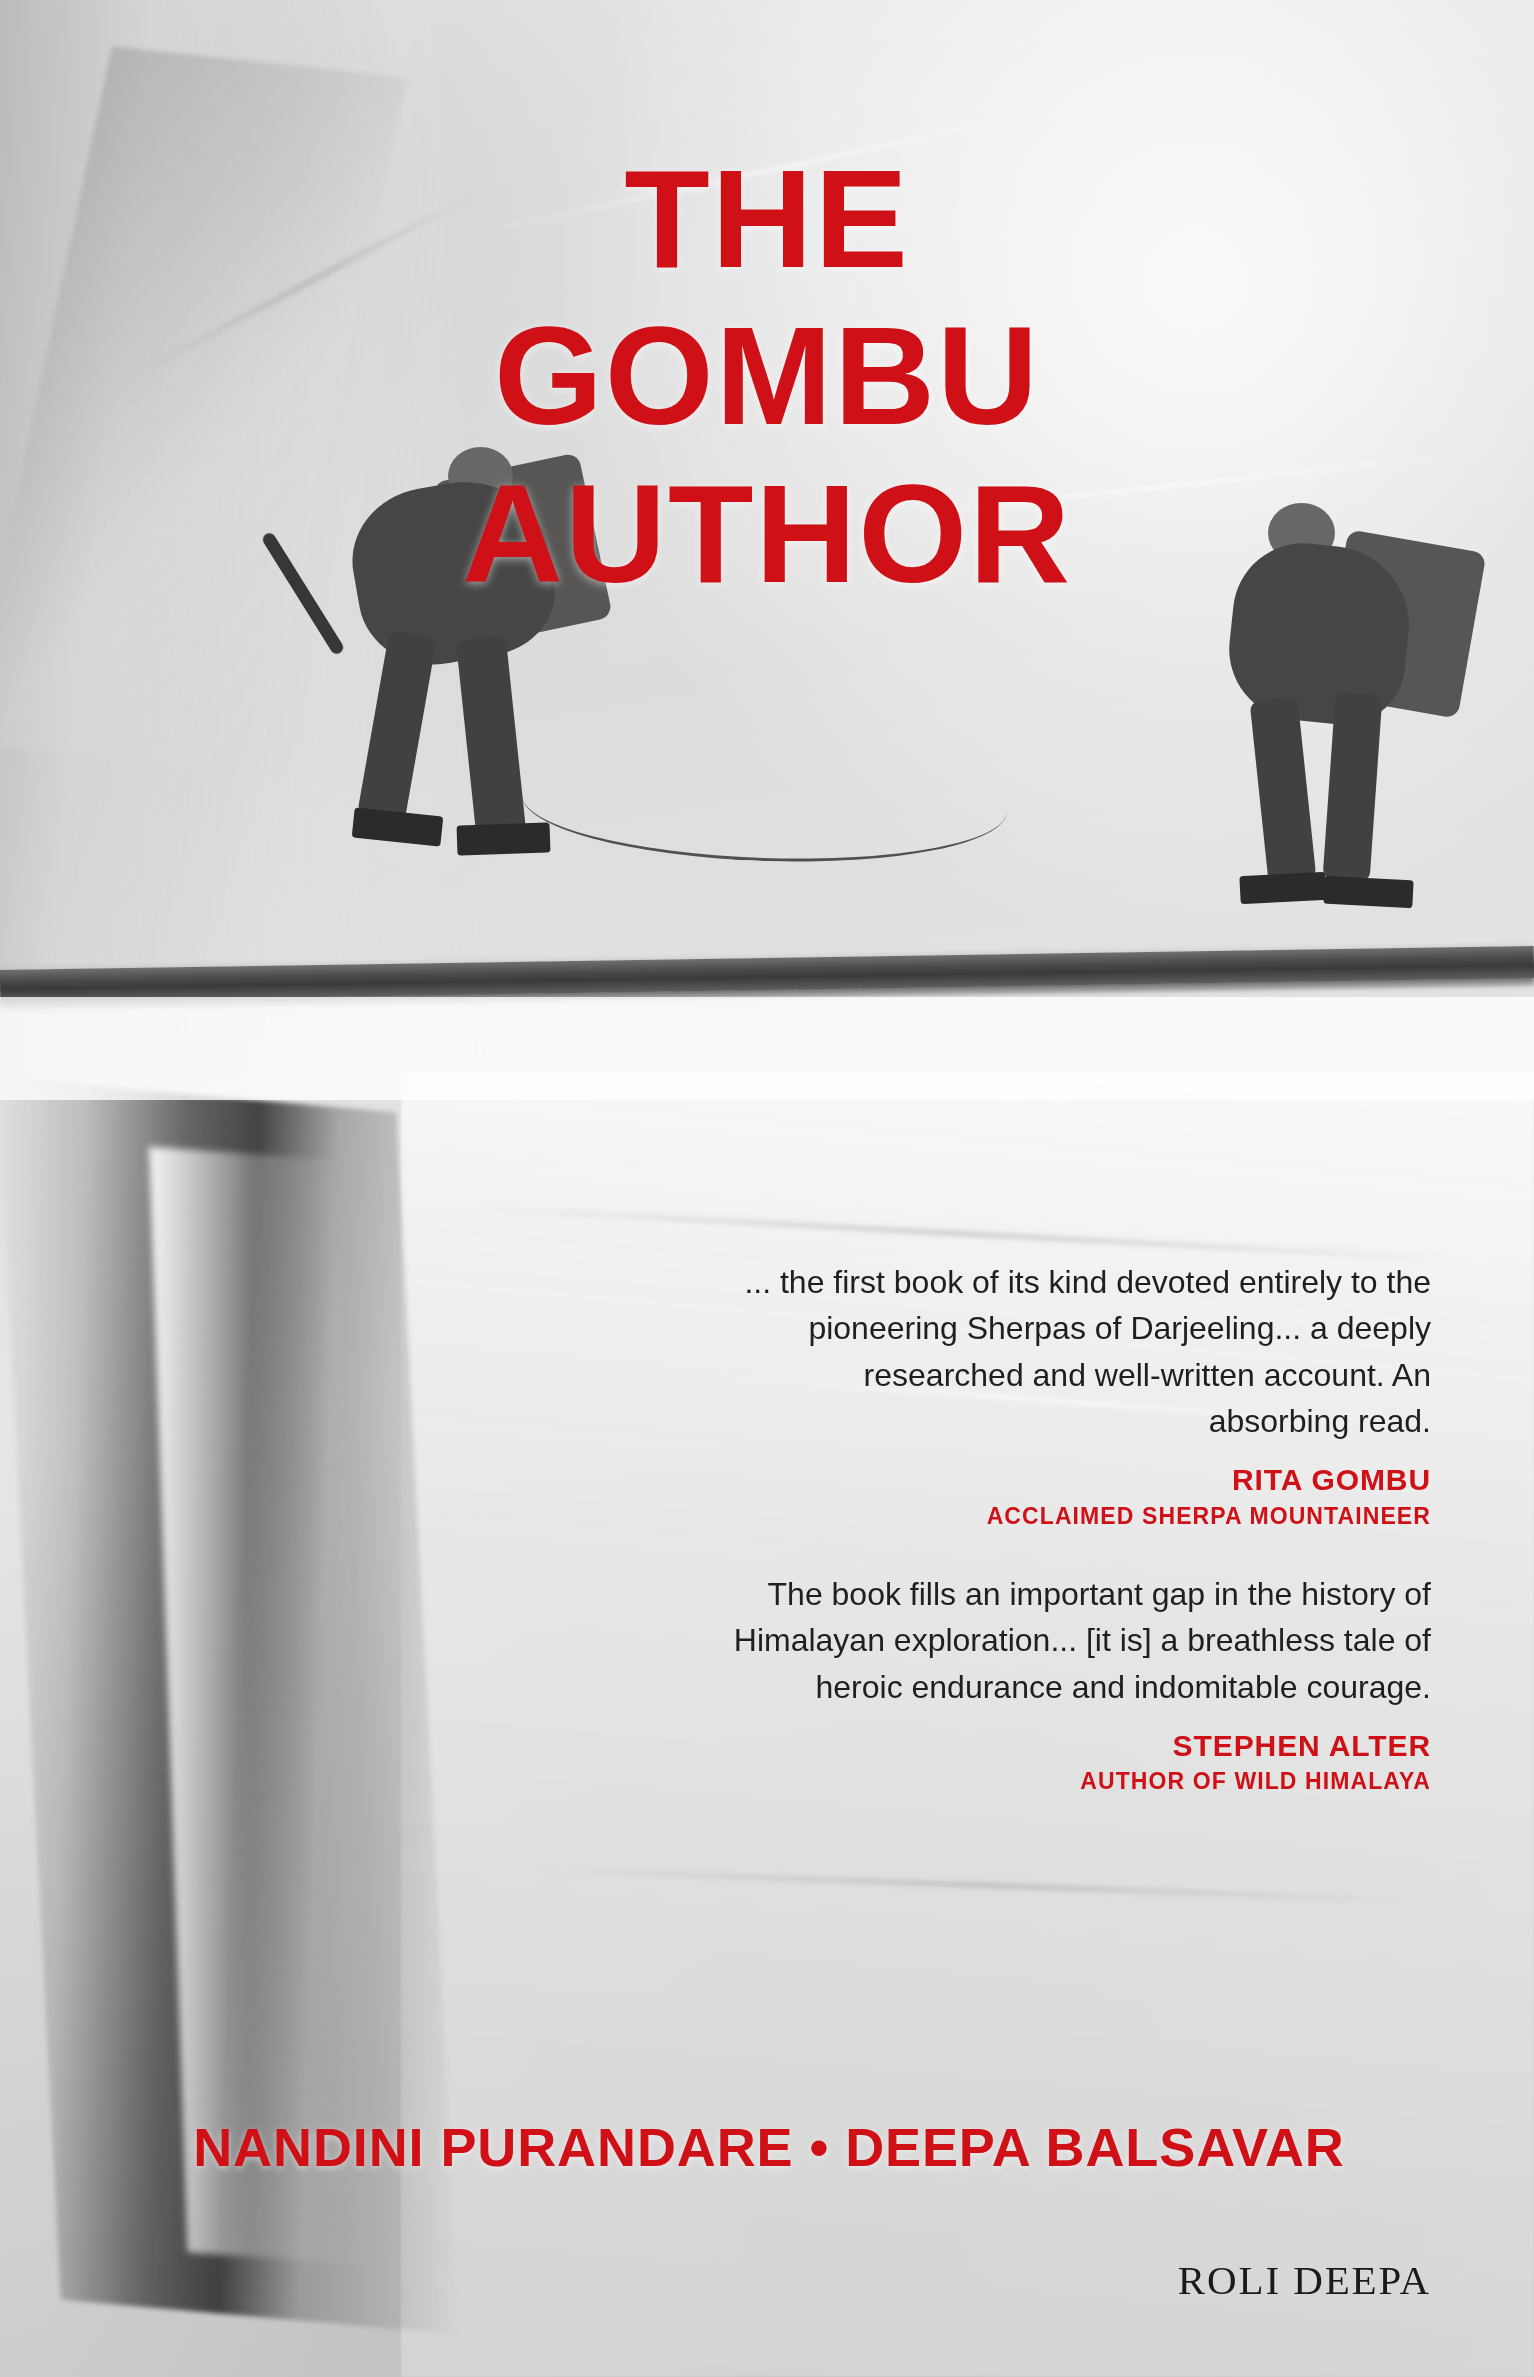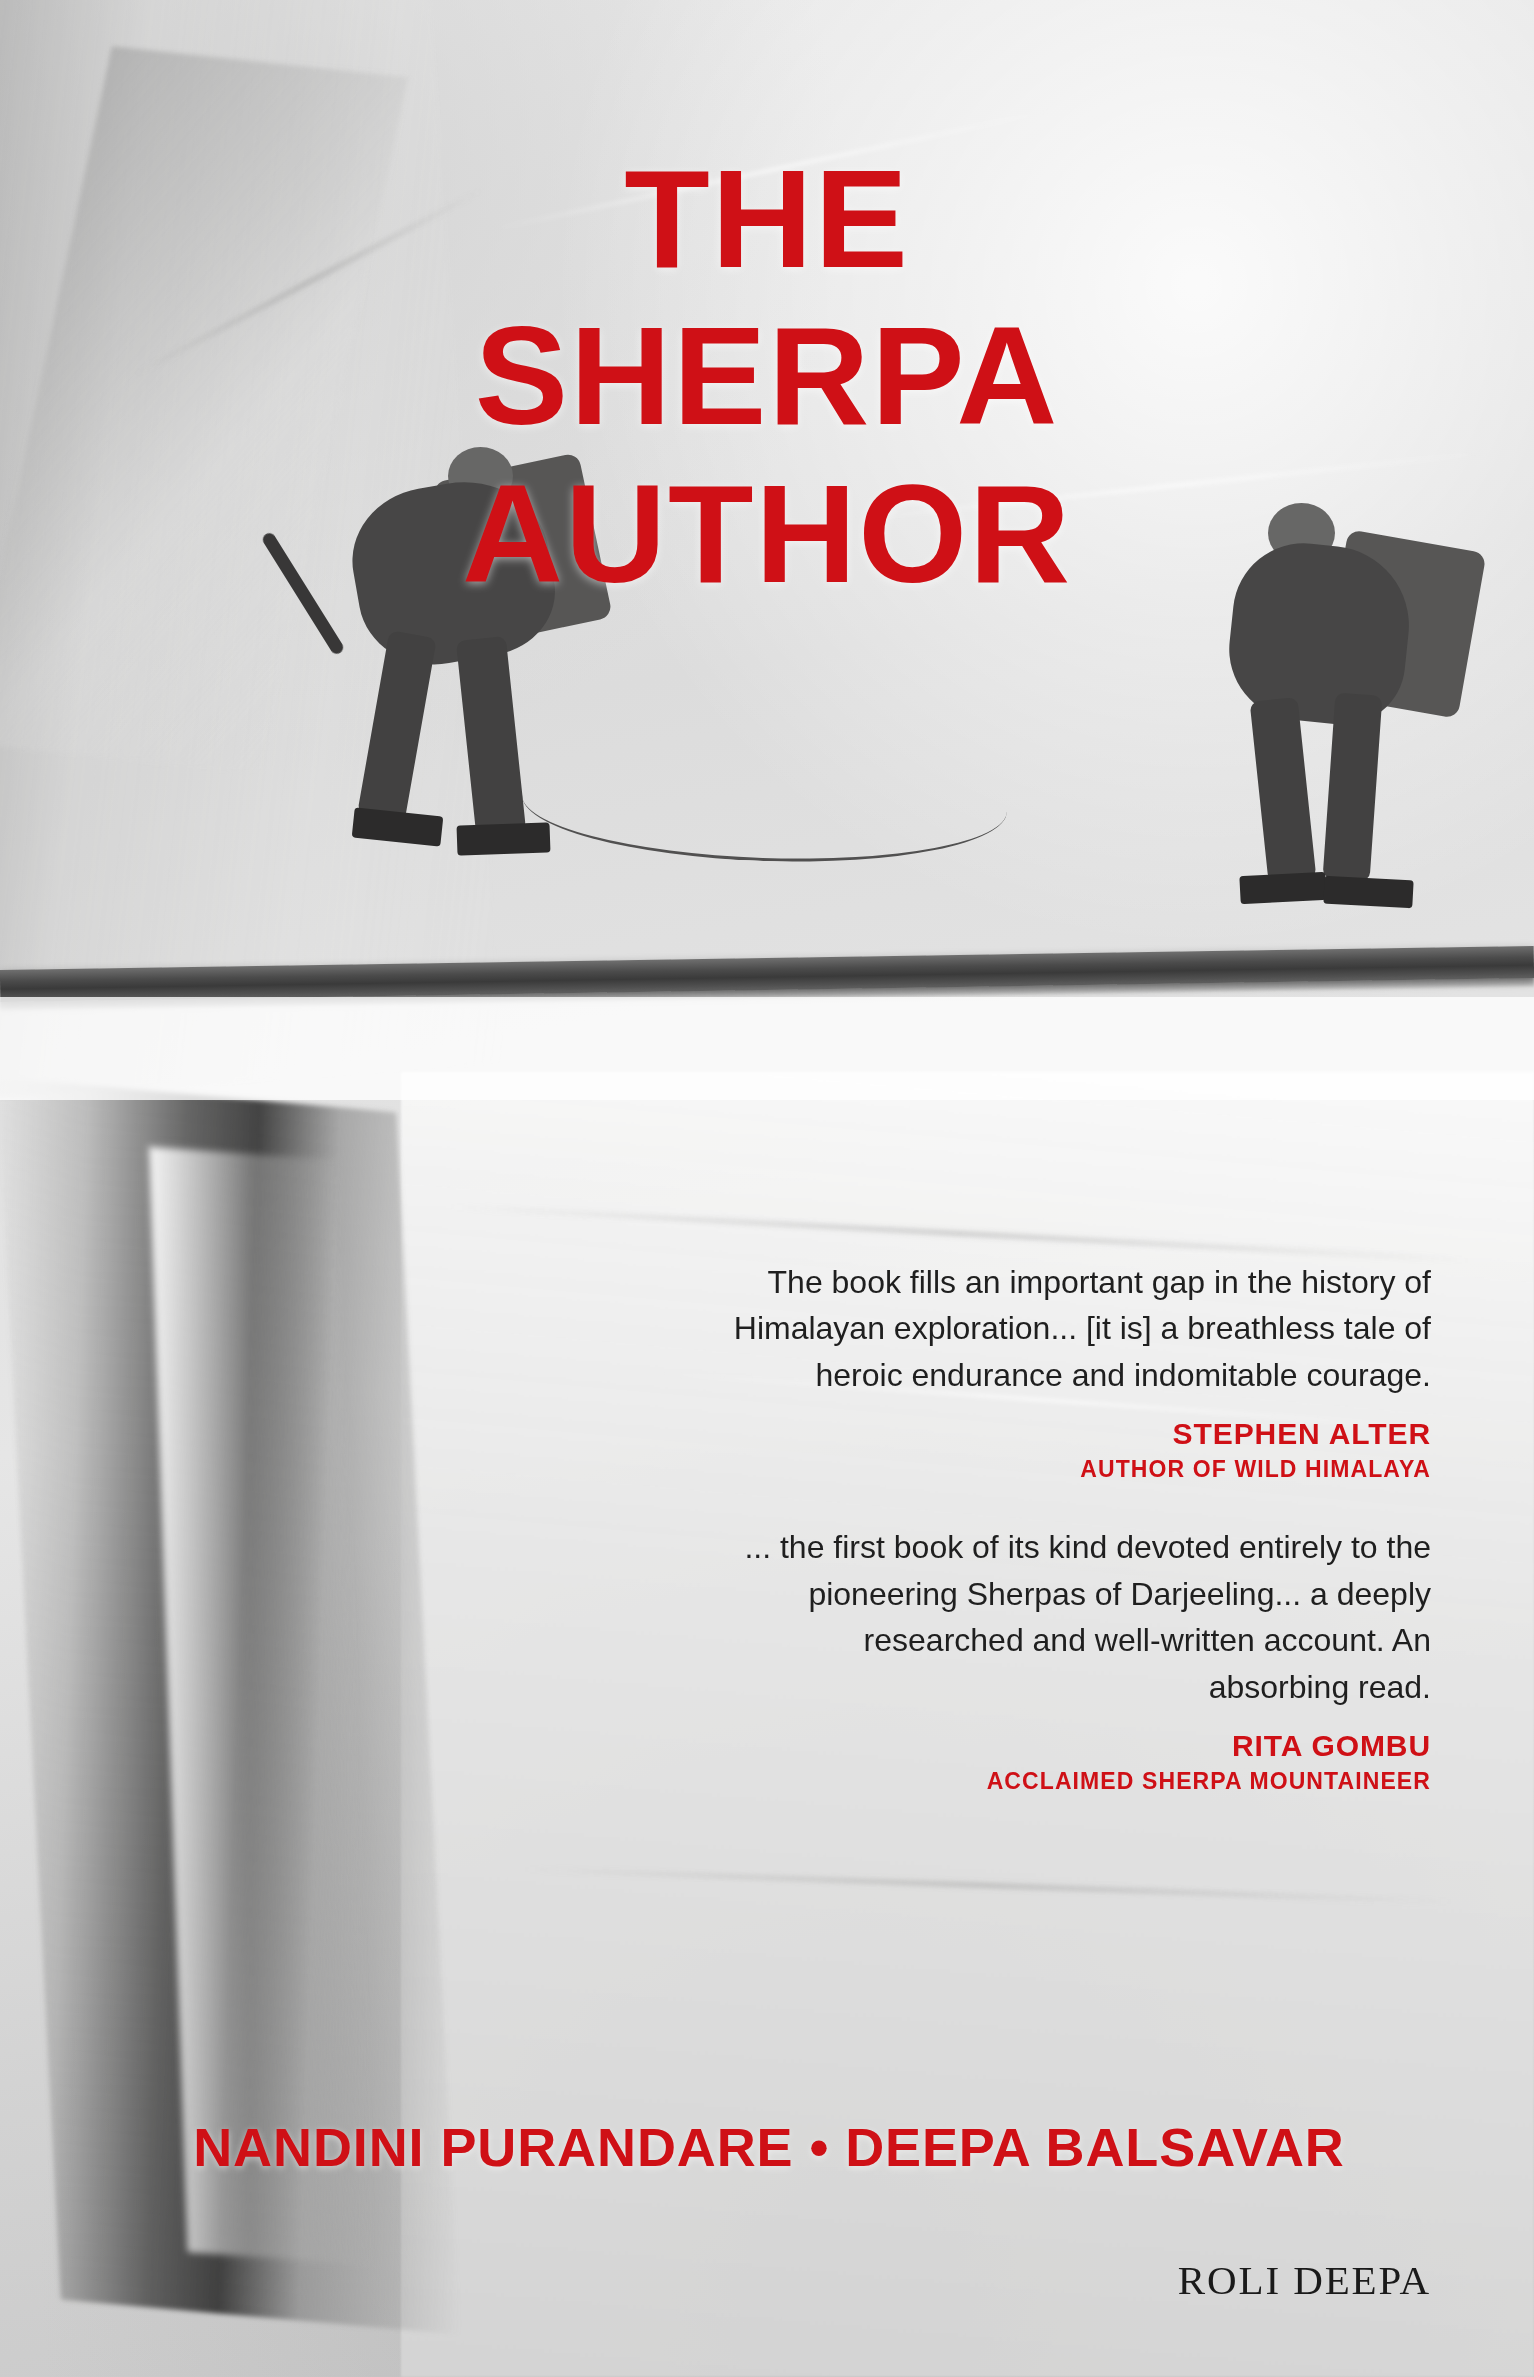--- a/index.html
+++ b/index.html
@@ -292,36 +292,36 @@
       <div class="boot" style="left:65px; top:371px; width:86px; height:28px; transform:rotate(-3deg);"></div>
       <div class="boot" style="left:149px; top:375px; width:89px; height:28px; transform:rotate(3deg);"></div>
     </div>
 
     <div class="plank"></div>
     <div class="plank-2"></div>
   </div>
 
   <div class="title-block">
     <span class="title-line">THE</span>
-    <span class="title-line">SHERPA</span>
+    <span class="title-line">GOMBU</span>
     <span class="title-line">AUTHOR</span>
   </div>
 
   <div class="subtitle-band"></div>
 
   <div class="blurbs">
+    <div class="blurb">
+      <div class="blurb-text">... the first book of its kind devoted entirely to the pioneering Sherpas of Darjeeling... a deeply researched and well-written account. An absorbing read.</div>
+      <div class="blurb-author">RITA GOMBU</div>
+      <div class="blurb-role">ACCLAIMED SHERPA MOUNTAINEER</div>
+    </div>
     <div class="blurb">
       <div class="blurb-text">The book fills an important gap in the history of Himalayan exploration... [it is] a breathless tale of heroic endurance and indomitable courage.</div>
       <div class="blurb-author">STEPHEN ALTER</div>
       <div class="blurb-role">AUTHOR OF WILD HIMALAYA</div>
     </div>
-    <div class="blurb">
-      <div class="blurb-text">... the first book of its kind devoted entirely to the pioneering Sherpas of Darjeeling... a deeply researched and well-written account. An absorbing read.</div>
-      <div class="blurb-author">RITA GOMBU</div>
-      <div class="blurb-role">ACCLAIMED SHERPA MOUNTAINEER</div>
-    </div>
   </div>
 
   <div class="authors">NANDINI PURANDARE • DEEPA BALSAVAR</div>
   <div class="publisher">ROLI DEEPA</div>
 
 </div>
 
 
 </body></html>

